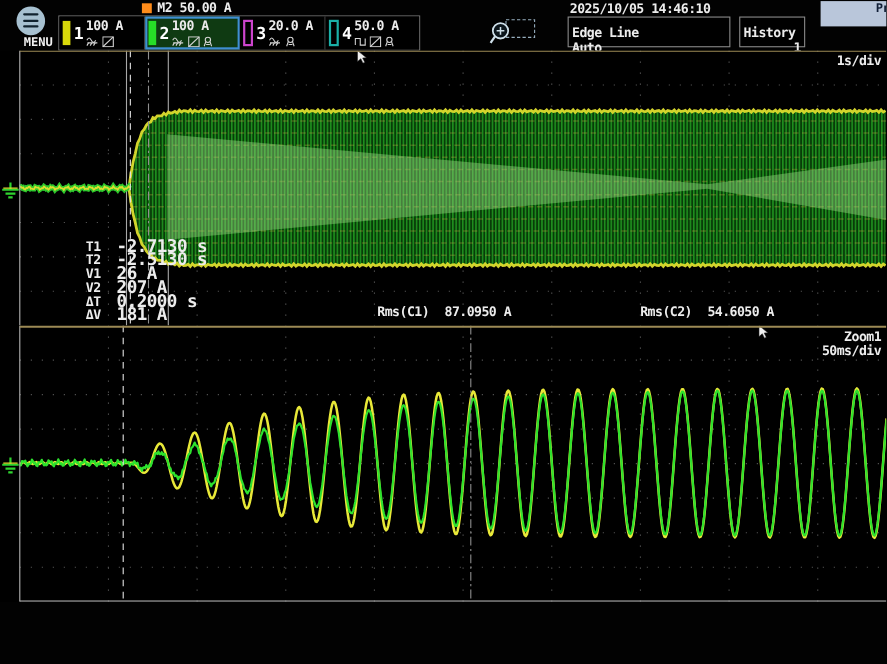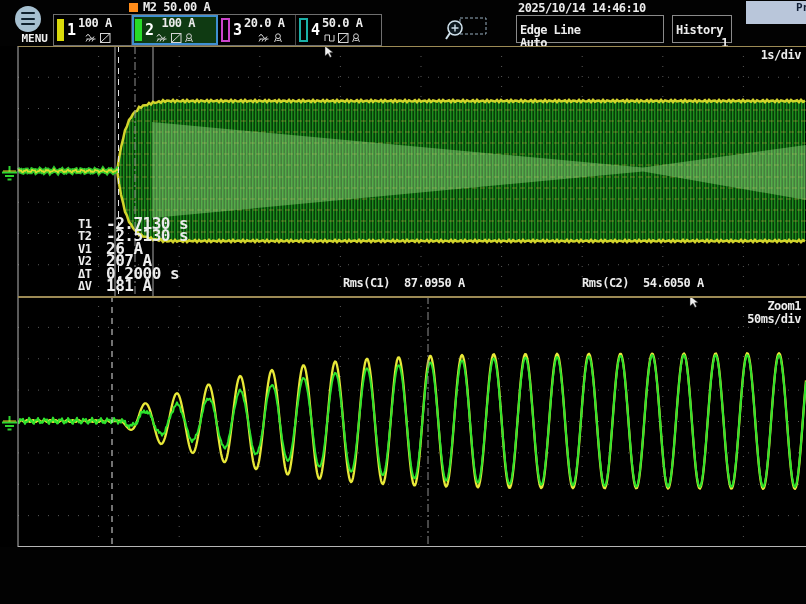--- a/index.html
+++ b/index.html
@@ -22,21 +22,21 @@
   .menu-circle i:nth-child(1){top:6px}.menu-circle i:nth-child(2){top:11.5px}.menu-circle i:nth-child(3){top:17px}
   .menu-label{margin-top:0px;font-weight:bold;font-size:11px;color:#f2f2f2;text-align:right;}
 
   .chgroup{position:absolute;left:53px;top:14px;height:30px;display:flex;border:1px solid #6f6f6f;background:#000;}
   .chbox{position:relative;display:flex;align-items:center;padding:1px 2px 1px 3px;border-right:1px solid #4a4a4a;background:#000;}
   .chbox:last-child{border-right:none;}
   .chbox.selected{background:var(--selected-channel-bg,#0f3a12);outline:2px solid var(--selected-channel-border,#3f8fd2);outline-offset:-2px;}
   .chbar{width:7px;height:22px;margin-right:3px;}
   .chbar.outline{width:5px;height:20px;background:transparent!important;border:2px solid;}
   .chnum{font-weight:bold;font-size:15px;color:#fff;margin-right:2px;}
-  .chcol{display:flex;flex-direction:column;align-items:flex-end;justify-content:space-between;height:26px;}
+  .chcol{display:flex;flex-direction:column;justify-content:space-between;height:26px;}
   .chrange{font-weight:bold;font-size:12px;letter-spacing:-0.5px;line-height:12px;}
   .chicons{display:flex;align-items:flex-end;gap:2px;height:11px;margin-right:1px;}
   .chicons svg{display:block;}
 
   .zoomtool{position:absolute;left:444px;top:15px;width:46px;height:28px;cursor:pointer;}
 
   .infobox{position:absolute;top:15px;height:28px;border:1px solid #8a8a8a;background:#000;box-sizing:border-box;padding:8px 3px;}
   .infobox .l1,.infobox .l2{font-weight:bold;font-size:12px;letter-spacing:-0.5px;line-height:13px;white-space:pre;}
   .infobox .r{text-align:right;}
 
@@ -54,21 +54,21 @@
 </head>
 <body>
 
 <div class="screen">
 
   <div class="topstrip">
     <div class="trig-label">
       <span class="sq"></span>
       <span class="btxt">M2 50.00 A</span>
     </div>
-    <div class="datetime btxt">2025/10/14 14:46:10</div>
+    <div class="datetime btxt">2025/10/05 14:46:10</div>
     <div class="preview-btn">Preview</div>
   </div>
 
   <div class="menu-btn">
     <div class="menu-circle">
         <i></i>
         <i></i>
         <i></i>
       </div>
     <div class="menu-label">MENU</div>

